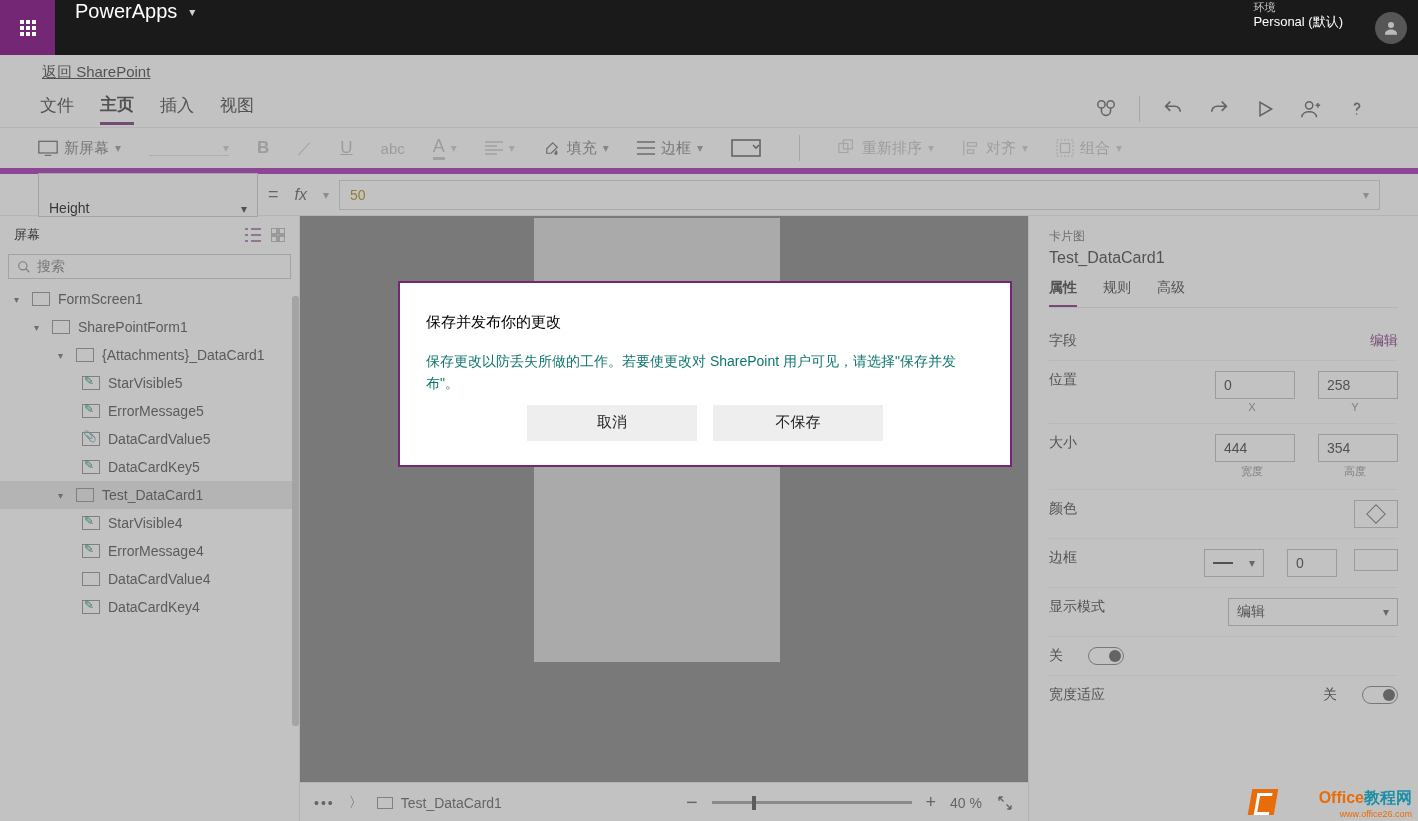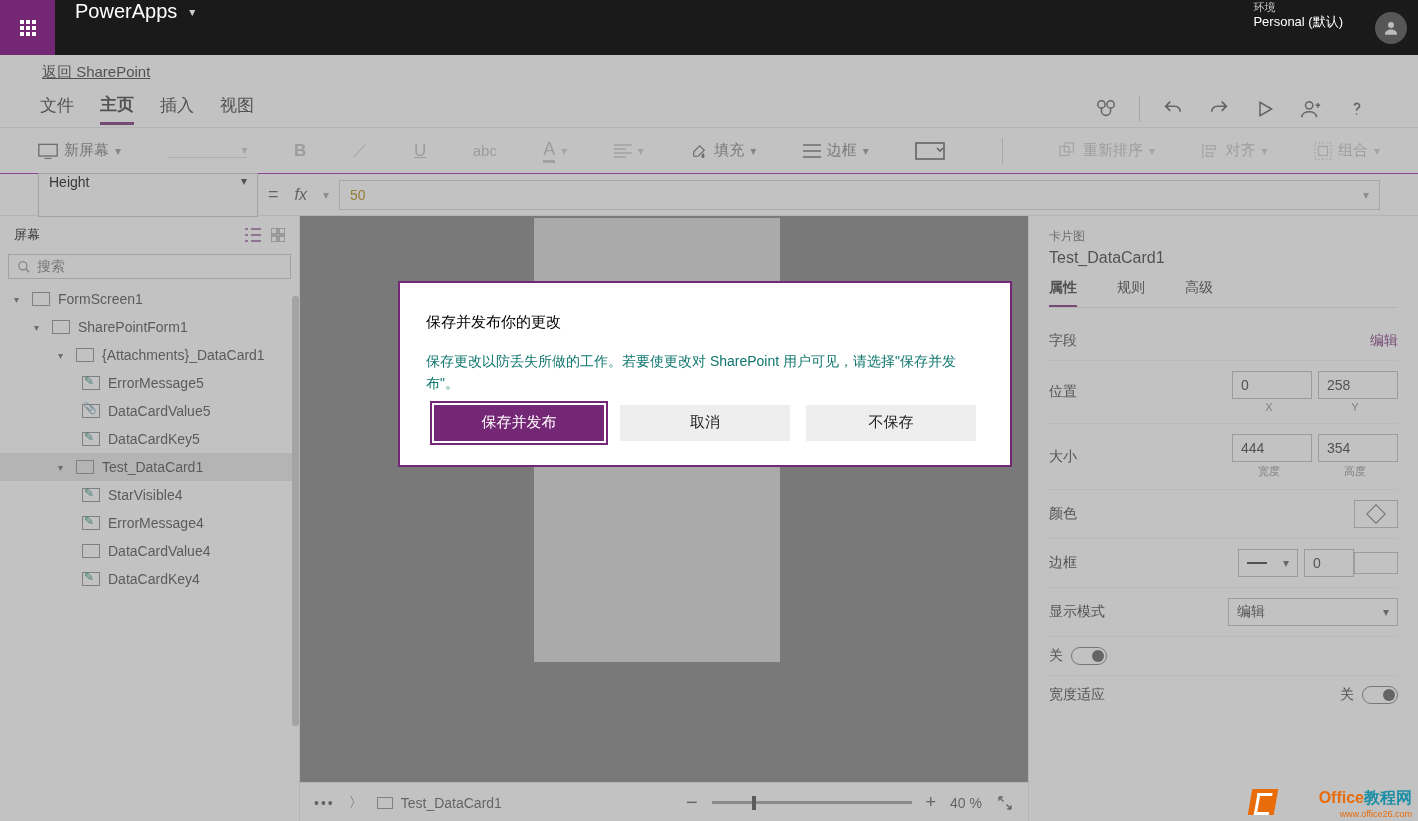--- a/index.html
+++ b/index.html
@@ -21,27 +21,27 @@
 .backlink { padding: 8px 0 4px 42px; font-size:15px; text-decoration:underline; color:#333; }
 .menurow { display:flex; align-items:center; padding:4px 38px 0 40px; height:42px; border-bottom:1px solid #e5e5e5; }
 .menurow .tab { margin-right:26px; font-size:17px; color:#333; padding-bottom:6px; }
 .menurow .tab.active { border-bottom:3px solid #742774; font-weight:600; }
 .menurow .spacer { flex:1; }
 .menurow .status { font-size:16px; color:#444; margin-right:20px; }
 .iconbtn { width:34px; height:34px; display:flex; align-items:center; justify-content:center; color:#555; margin:0 6px; }
 .vsep { width:1px; height:26px; background:#ccc; margin:0 10px; }
 
 
-.toolbar { height:46px; border-bottom:1px solid #a21caf; display:flex; align-items:center; padding:0 38px; gap:28px; color:#777; font-size:15px;justify-content:space-between; }
+.toolbar { height:46px; border-bottom:6px solid #a21caf; display:flex; align-items:center; padding:0 38px; gap:28px; color:#777; font-size:15px; }
 .tool { display:flex; align-items:center; gap:6px; }
 .tool.dis { opacity:.5; }
 
 
 .formula { height:42px; border-bottom:1px solid #e5e5e5; display:flex; align-items:center; padding:0 38px; gap:10px; }
-.prop-sel { border:1px solid #c7c7c7; height:44px; width:220px; padding:0 10px; font-size:14px; display:flex; align-items:flex-start; justify-content:space-between; background:#fdfdfd; }
+.prop-sel { border:1px solid #c7c7c7; height:44px; width:220px; padding:0 10px; font-size:14px; display:flex; align-items:flex-end; justify-content:space-between; background:#fdfdfd; }
 .eq { font-size:18px; color:#555; }
 .fx { font-style:italic; font-size:16px; color:#555; padding:0 6px; }
 .formula-input { flex:1; border:1px solid #d0d0d0; height:30px; padding:0 10px; font-size:14px; color:#b08000; background:#fff; display:flex; align-items:center; justify-content:space-between; }
 
 
 .main { display:flex; height:calc(100% - 55px - 30px - 42px - 46px - 42px); }
 
 
 .tree { width:300px; border-right:1px solid #e5e5e5; display:flex; flex-direction:column; position:relative; }
 .tree-header { display:flex; align-items:center; justify-content:space-between; padding:10px 14px; font-size:13px; }
@@ -64,24 +64,24 @@
 .canvas-footer .dots{letter-spacing:2px;}
 .canvas-footer .crumb{display:flex; align-items:center; gap:8px;}
 .canvas-footer .spacer{flex:1;}
 .zoom-track{width:200px; height:3px; background:#999; position:relative;}
 .zoom-thumb{position:absolute; left:40px; top:-5px; width:4px; height:14px; background:#444;}
 
 
 .props { width:390px; border-left:1px solid #e5e5e5; padding:12px 20px; font-size:14px; color:#333; overflow:hidden; }
 .props .crumb-lbl{font-size:12px; color:#666;}
 .props .sel-name{font-size:16px; margin:4px 0 12px 0;}
-.props .ptabs{display:flex; gap:40px; border-bottom:1px solid #e5e5e5; margin-bottom:14px;}
+.props .ptabs{display:flex; gap:26px; border-bottom:1px solid #e5e5e5; margin-bottom:14px;}
 .props .ptab{padding-bottom:8px; font-size:14px;}
 .props .ptab.active{border-bottom:2px solid #742774; font-weight:600;}
-.prow{display:flex; align-items:center; padding:10px 0; border-bottom:1px solid #f0f0f0;}
+.prow{display:flex; padding:10px 0; border-bottom:1px solid #f0f0f0;gap:17px;}
 .prow .plabel{flex:1;}
 .prow .edit-link{color:#742774;}
 .prow .numbox{width:80px; height:28px; border:1px solid #bbb; display:flex; align-items:center; padding:0 8px; margin-left:6px;}
 .prow.col2 .pair{display:flex; flex-direction:column; align-items:center; gap:2px;}
 .sublbl{font-size:11px; color:#888;}
 .selbox{border:1px solid #bbb; height:28px; display:flex; align-items:center; padding:0 8px; gap:8px; min-width:60px; justify-content:space-between;}
 .swatch{width:44px; height:22px; border:1px solid #bbb; background:#fff;}
 .toggle{width:36px; height:18px; border:1px solid #777; border-radius:9px; position:relative;}
 .toggle::after{content:""; position:absolute; right:2px; top:2px; width:12px; height:12px; border-radius:50%; background:#555;}
 .diamond{width:14px;height:14px;border:1px solid #666;transform:rotate(45deg);}
@@ -319,20 +319,24 @@
           <span class="nicon"></span>
           <span>SharePointForm1</span>
         </div>
       <div class="node indent2">
           <span class="caret">▾</span>
           <span class="nicon"></span>
           <span>{Attachments}_DataCard1</span>
         </div>
       <div class="node indent3">
           <span class="nicon pencil"></span>
+          <span>StarVisible5</span>
+        </div>
+      <div class="node indent3">
+          <span class="nicon pencil"></span>
           <span>ErrorMessage5</span>
         </div>
       <div class="node indent3">
           <span class="nicon clip"></span>
           <span>DataCardValue5</span>
         </div>
       <div class="node indent3">
           <span class="nicon pencil"></span>
           <span>DataCardKey5</span>
         </div>
@@ -469,21 +473,20 @@
       <div class="toggle"></div>
     </div>
   </div>
 </div>
 
 <div class="overlay"></div>
 <div class="dialog">
   <h2>保存并发布你的更改</h2>
   <p>保存更改以防丢失所做的工作。若要使更改对 SharePoint 用户可见，请选择"保存并发布"。</p>
   <div class="btnrow">
-    <button class="primary">保存并发布</button>
     <button class="secondary">取消</button>
     <button class="secondary">不保存</button>
   </div>
 </div>
 
 <div class="ologo"></div>
 <div class="watermark">
   <span class="o">Office</span><span class="t" title="Office教程网">教程网</span>
   <span class="sub">www.office26.com</span>
 </div>

